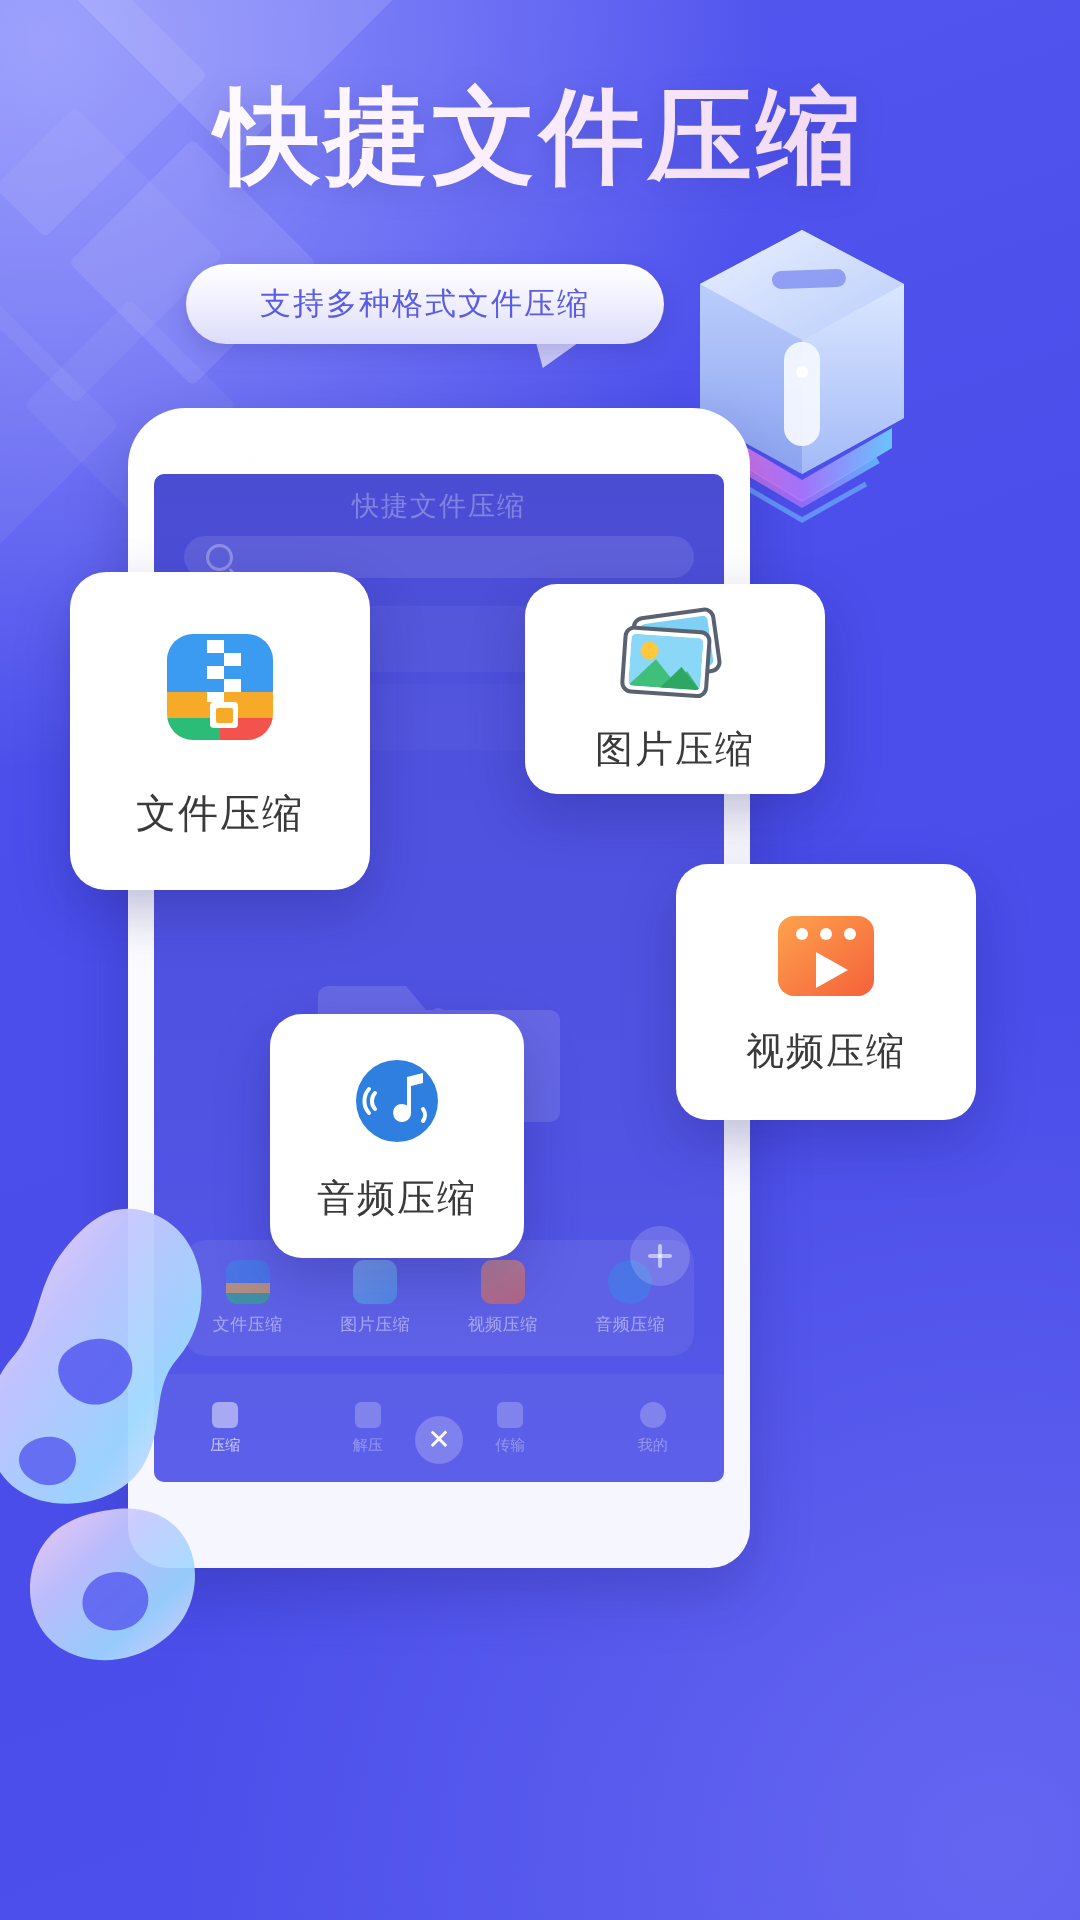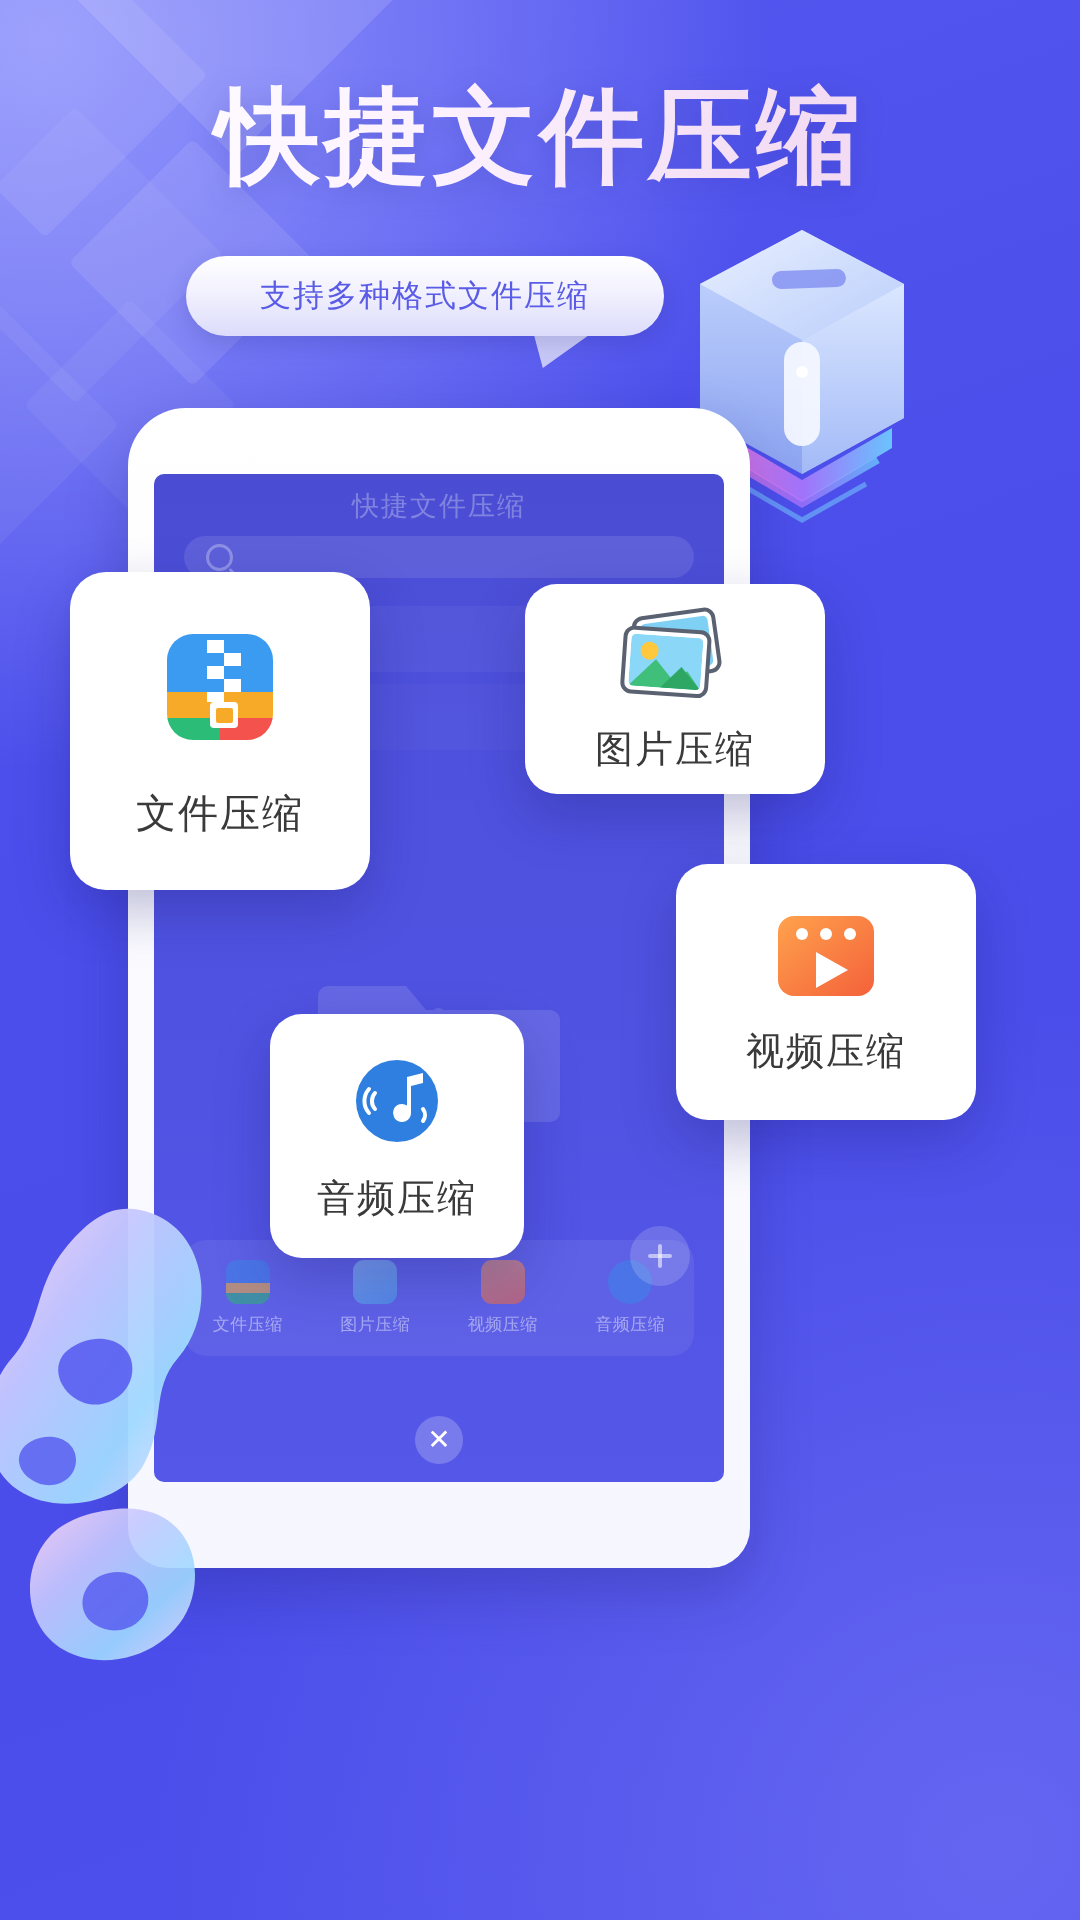--- a/index.html
+++ b/index.html
@@ -26,21 +26,21 @@
     position:absolute;left:0;right:0;top:78px;text-align:center;
     font-size:104px;font-weight:bold;letter-spacing:4px;line-height:1.12;
     background:linear-gradient(100deg,#ffffff 0%,#fdf3ff 38%,#f3ddf4 72%,#efd4ef 100%);
     -webkit-background-clip:text;background-clip:text;color:transparent;
     -webkit-text-fill-color:transparent;
     filter:drop-shadow(0 6px 14px rgba(40,40,140,.22));
   }
 
   
   .pill{
-    position:absolute;left:186px;top:256px;width:478px;height:80px;border-radius:42px;
+    position:absolute;left:186px;top:264px;width:478px;height:80px;border-radius:42px;
     background:linear-gradient(180deg,#ffffff 0%,#f1f0fe 48%,#dcdcfb 100%);
     box-shadow:0 8px 22px rgba(32,32,120,.18);
     display:flex;align-items:center;justify-content:center;
   }
   .pill span{
     font-size:31px;color:#5a5ce6;letter-spacing:2px;font-weight:500;
   }
   .pill-tail{
     position:absolute;left:530px;top:320px;width:80px;height:48px;
     background:linear-gradient(180deg,#dedefb 0%,#cfcff8 100%);
@@ -230,20 +230,38 @@
           <div class="tl">视频压缩</div>
         </div>
         <div class="scr-tab">
           <div class="ti" style="background:#3b85e8;border-radius:50%;"></div>
           <div class="tl">音频压缩</div>
         </div>
       </div>
 
       <div class="scr-fab"></div>
 
+      <div class="scr-nav">
+        <div class="nv on">
+          <div class="ni"></div>
+          <div class="nl">压缩</div>
+        </div>
+        <div class="nv">
+          <div class="ni"></div>
+          <div class="nl">解压</div>
+        </div>
+        <div class="nv">
+          <div class="ni"></div>
+          <div class="nl">传输</div>
+        </div>
+        <div class="nv">
+          <div class="ni" style="border-radius:50%;"></div>
+          <div class="nl">我的</div>
+        </div>
+      </div>
 
       <div class="scr-close">✕</div>
     </div>
   </div>
 
   <div class="card" id="card-file">
     <div class="icon-box">
       <svg width="130" height="130" viewBox="0 0 130 130">
         <defs>
             <clipPath id="rr">

